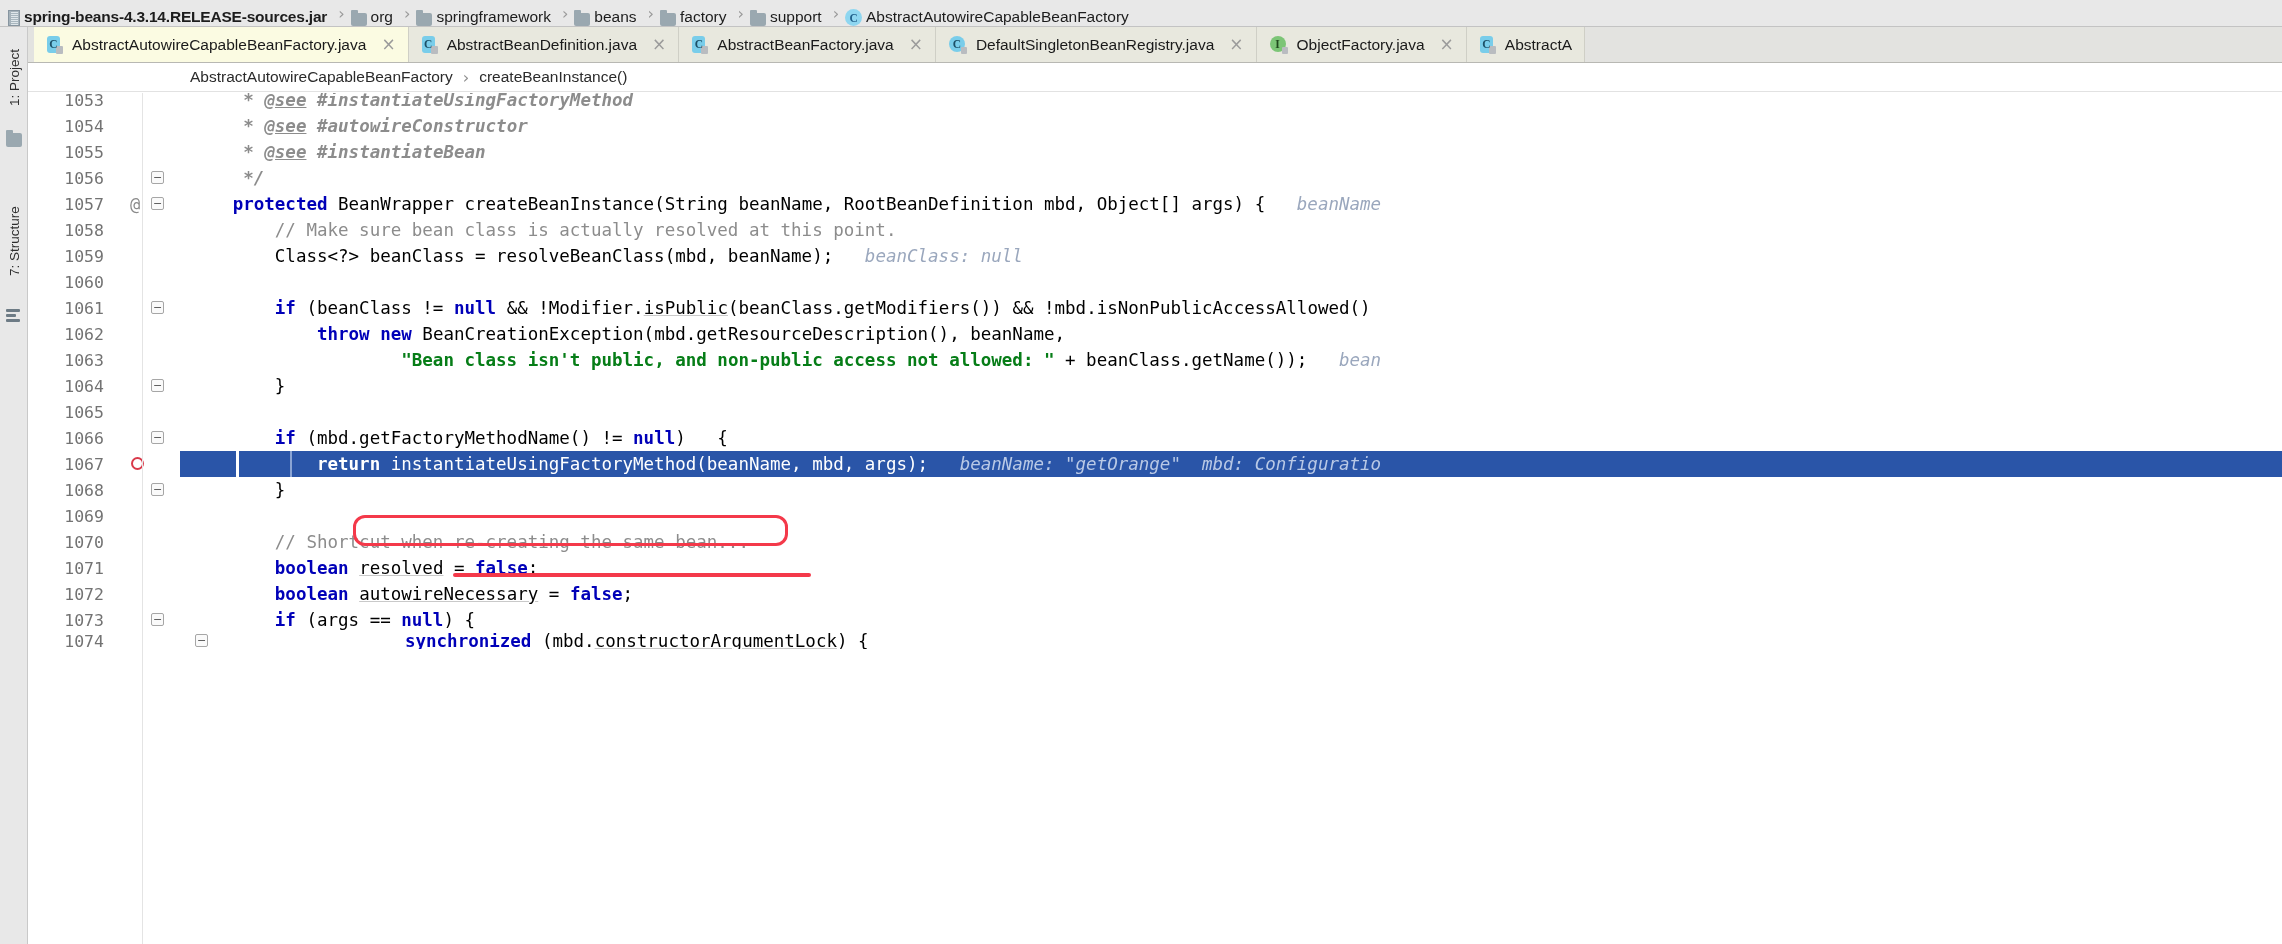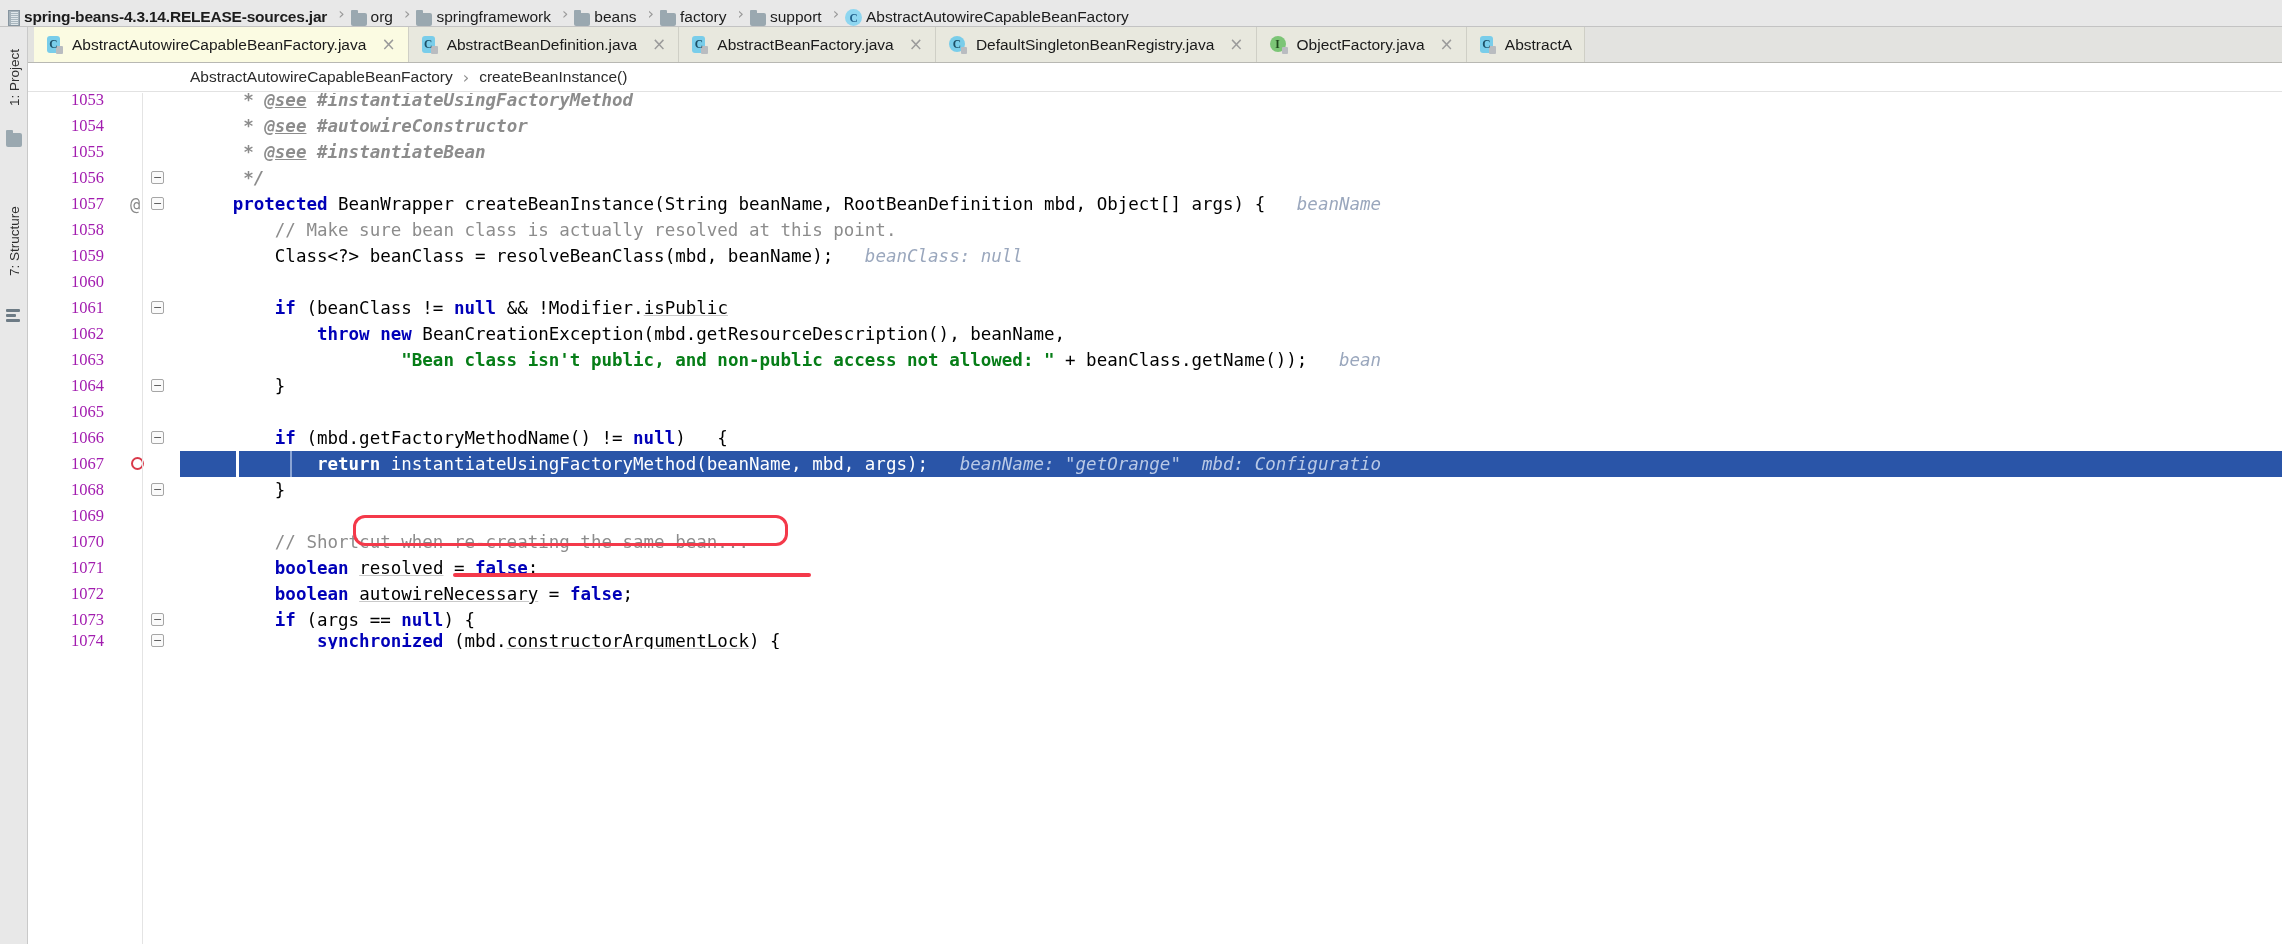--- a/index.html
+++ b/index.html
@@ -163,24 +163,23 @@
   .code-row {
     position: relative; height: 26px;
     display: flex; align-items: center;
     font-family: "DejaVu Sans Mono", monospace;
     font-size: 17.5px; white-space: pre;
     color: #000000;
   }
   .gutter {
     width: 86px; flex: none; height: 26px;
     text-align: right; padding-right: 10px;
-    color: #a21caf; font-size: 16.5px;
+    color: #737373; font-size: 16.5px;
     display: flex; align-items: center; justify-content: flex-end;
     background: transparent;
-    font-family: Liberation Serif, serif;
   }
   .marks {
     width: 66px; flex: none; height: 26px; position: relative;
   }
   .fold {
     position: absolute; right: 16px; top: 6px;
     width: 13px; height: 13px; border: 1px solid #a6a6a6;
     background: #fafafa; border-radius: 2px;
     color: #555; font-size: 11px; line-height: 11px; text-align: center;
     font-family: "DejaVu Sans", sans-serif;
@@ -343,31 +342,31 @@
   <div class="gutter-sep"></div>
   <div id="code">
       <div class="code-row" style="height: 20px; align-items: flex-end;"><div class="gutter">1053</div><div class="marks"></div><div class="codecell"><span class="jd">      * </span><span class="jdlink">@see</span><span class="jd"> #instantiateUsingFactoryMethod</span></div></div>
       <div class="code-row"><div class="gutter">1054</div><div class="marks"></div><div class="codecell"><span class="jd">      * </span><span class="jdlink">@see</span><span class="jd"> #autowireConstructor</span></div></div>
       <div class="code-row"><div class="gutter">1055</div><div class="marks"></div><div class="codecell"><span class="jd">      * </span><span class="jdlink">@see</span><span class="jd"> #instantiateBean</span></div></div>
       <div class="code-row"><div class="gutter">1056</div><div class="marks"><span class="fold">−</span></div><div class="codecell"><span class="jd">      */</span></div></div>
       <div class="code-row"><div class="gutter">1057</div><div class="marks"><span class="fold">−</span><span class="at-sign">@</span></div><div class="codecell"><span>     </span><span class="kw">protected</span><span> BeanWrapper createBeanInstance(String beanName, RootBeanDefinition mbd, Object[] args) {</span><span class="hint">   beanName</span></div></div>
       <div class="code-row"><div class="gutter">1058</div><div class="marks"></div><div class="codecell"><span>         </span><span class="cmt">// Make sure bean class is actually resolved at this point.</span></div></div>
       <div class="code-row"><div class="gutter">1059</div><div class="marks"></div><div class="codecell"><span>         Class&lt;?&gt; beanClass = resolveBeanClass(mbd, beanName);</span><span class="hint">   beanClass: null</span></div></div>
       <div class="code-row"><div class="gutter">1060</div><div class="marks"></div><div class="codecell"><span></span></div></div>
-      <div class="code-row"><div class="gutter">1061</div><div class="marks"><span class="fold">−</span></div><div class="codecell"><span>         </span><span class="kw">if</span><span> (beanClass != </span><span class="kw">null</span><span> &amp;&amp; !Modifier.</span><span class="warnu">isPublic</span></div></div>
+      <div class="code-row"><div class="gutter">1061</div><div class="marks"><span class="fold">−</span></div><div class="codecell"><span>         </span><span class="kw">if</span><span> (beanClass != </span><span class="kw">null</span><span> &amp;&amp; !Modifier.</span><span class="warnu">isPublic</span><span>(beanClass.getModifiers()) &amp;&amp; !mbd.isNonPublicAccessAllowed()</span></div></div>
       <div class="code-row"><div class="gutter">1062</div><div class="marks"></div><div class="codecell"><span>             </span><span class="kw">throw</span><span> </span><span class="kw">new</span><span> BeanCreationException(mbd.getResourceDescription(), beanName,</span></div></div>
       <div class="code-row"><div class="gutter">1063</div><div class="marks"></div><div class="codecell"><span>                     </span><span class="str">"Bean class isn't public, and non-public access not allowed: "</span><span> + beanClass.getName());</span><span class="hint">   bean</span></div></div>
       <div class="code-row"><div class="gutter">1064</div><div class="marks"><span class="fold">−</span></div><div class="codecell"><span>         }</span></div></div>
       <div class="code-row"><div class="gutter">1065</div><div class="marks"></div><div class="codecell"><span></span></div></div>
       <div class="code-row"><div class="gutter">1066</div><div class="marks"><span class="fold">−</span></div><div class="codecell"><span>         </span><span class="kw">if</span><span> (mbd.getFactoryMethodName() != </span><span class="kw">null</span><span>)   {</span></div></div>
       <div class="code-row row-sel"><div class="sel-band"><span class="notch"></span><span class="notch2"></span></div><div class="gutter">1067</div><div class="marks"><span class="bp"></span></div><div class="codecell"><span class="plain-w">             </span><span class="kw-w">return</span><span class="plain-w"> instantiateUsingFactoryMethod(beanName, mbd, args);</span><span class="hint-w">   beanName: "getOrange"  mbd: Configuratio</span></div></div>
       <div class="code-row"><div class="gutter">1068</div><div class="marks"><span class="fold">−</span></div><div class="codecell"><span>         }</span></div></div>
       <div class="code-row"><div class="gutter">1069</div><div class="marks"></div><div class="codecell"><span></span></div></div>
       <div class="code-row"><div class="gutter">1070</div><div class="marks"></div><div class="codecell"><span>         </span><span class="cmt">// Shortcut when re-creating the same bean...</span></div></div>
       <div class="code-row"><div class="gutter">1071</div><div class="marks"></div><div class="codecell"><span>         </span><span class="kw">boolean</span><span> </span><span class="warnu">resolved</span><span> = </span><span class="kw">false</span><span>;</span></div></div>
       <div class="code-row"><div class="gutter">1072</div><div class="marks"></div><div class="codecell"><span>         </span><span class="kw">boolean</span><span> </span><span class="warnu">autowireNecessary</span><span> = </span><span class="kw">false</span><span>;</span></div></div>
       <div class="code-row"><div class="gutter">1073</div><div class="marks"><span class="fold">−</span></div><div class="codecell"><span>         </span><span class="kw">if</span><span> (args == </span><span class="kw">null</span><span>) {</span></div></div>
-      <div class="code-row" style="height: 16px; overflow: hidden;"><div class="gutter">1074</div><div class="marks"><span class="fold">−</span></div><div class="codecell"><span>             </span><span class="kw">synchronized</span><span> (mbd.</span><span class="warnu">constructorArgumentLock</span><span>) {</span></div></div>
+      <div class="code-row" style="height: 16px; overflow: hidden; gap: 44px;"><div class="gutter">1074</div><div class="marks"><span class="fold">−</span></div><div class="codecell"><span>             </span><span class="kw">synchronized</span><span> (mbd.</span><span class="warnu">constructorArgumentLock</span><span>) {</span></div></div>
     </div>
 
   <div class="ann-box" id="annBox" style="left: 325px; top: 422px; width: 435px; height: 31px;"></div>
   <div class="ann-underline" id="annUnd" style="left: 425px; top: 480px; width: 358px; height: 4px;"></div>
 </div>
 
 </body></html>

